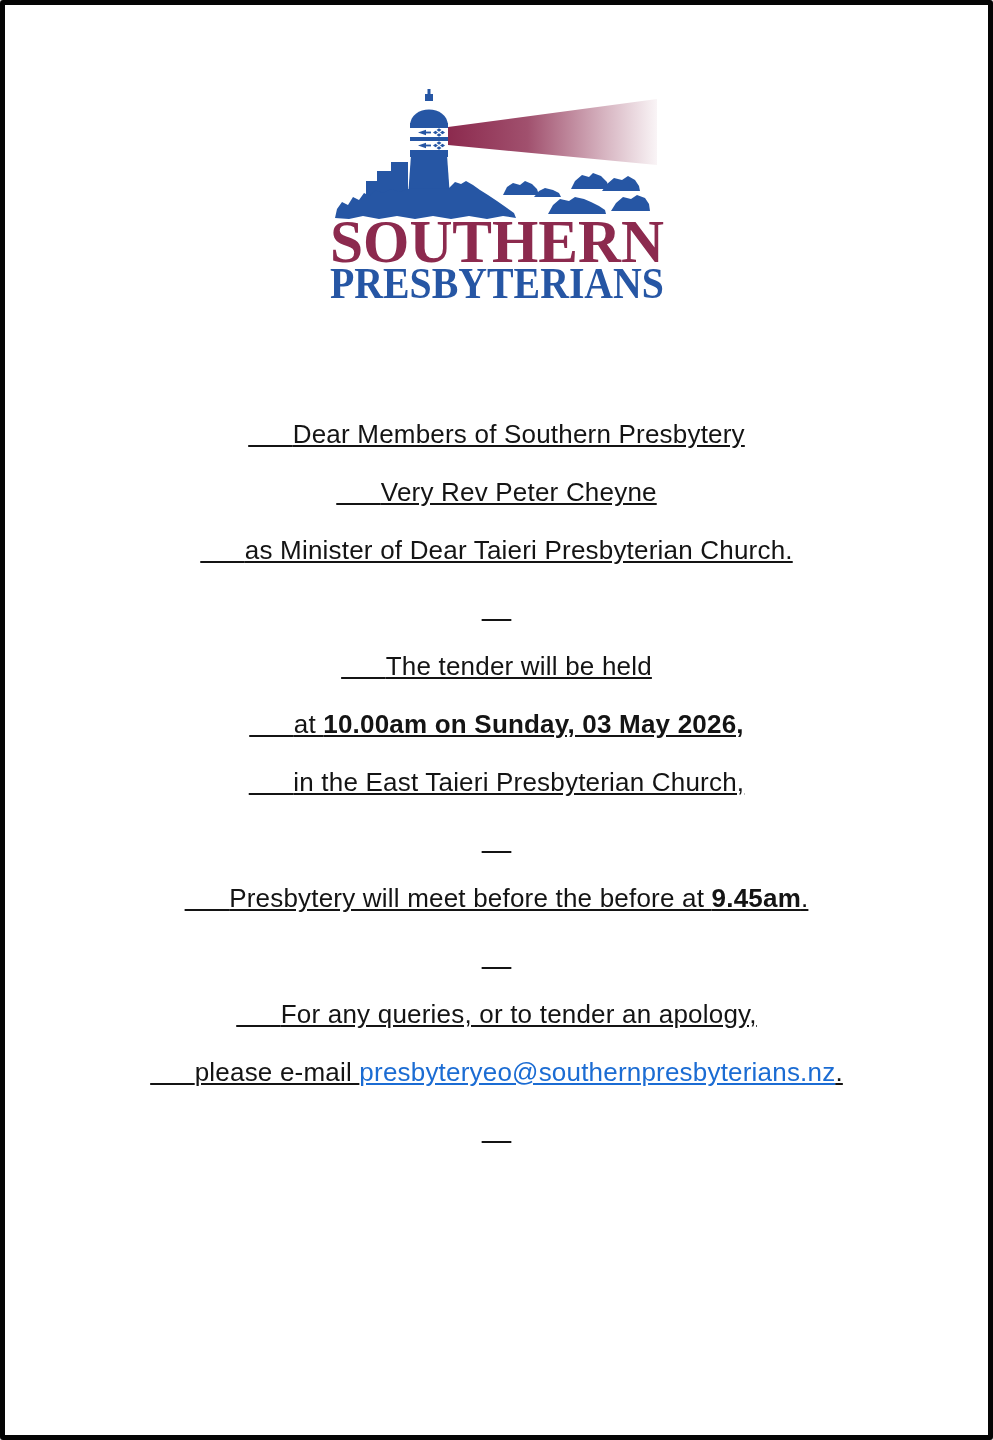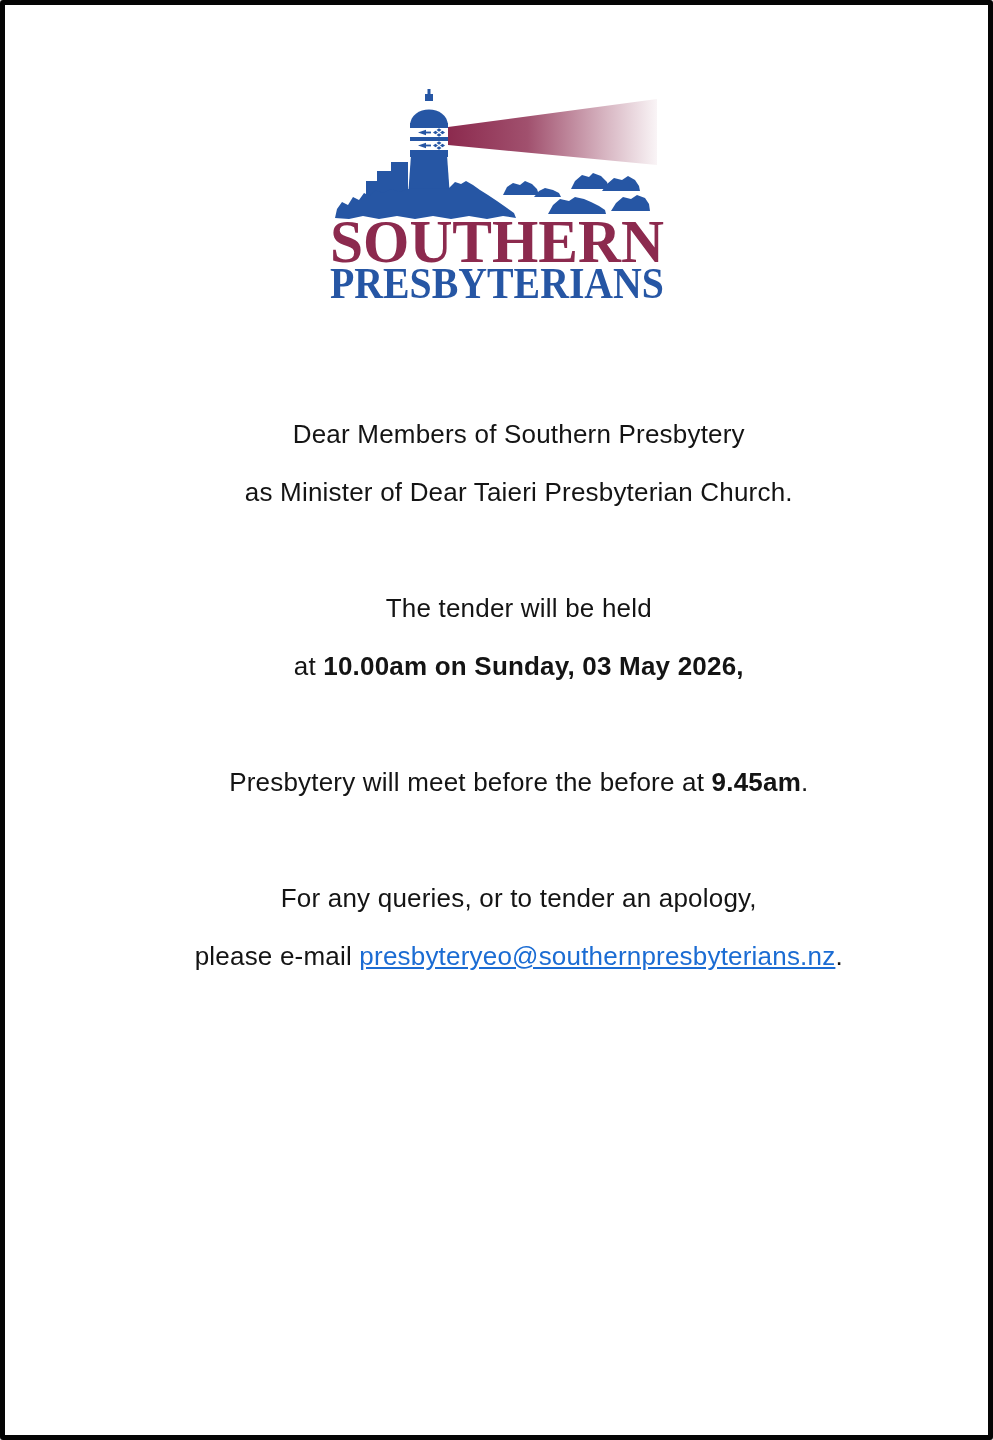--- a/index.html
+++ b/index.html
@@ -28,20 +28,21 @@
   .content {
     margin-top: 42px;
     text-align: center;
     font-size: 26px;
     letter-spacing: 0.2px;
   }
   .line {
     height: 58px;
     line-height: 58px;
     white-space: pre-wrap;
+    text-decoration: underline;
   }
   .new-para { margin-top: 58px; }
   .b { font-weight: 700; }
   a.email-link {
     color: var(--link-color, #1B6CD3);
     text-decoration: underline;
     cursor: pointer;
   }
 </style>
 </head>
@@ -114,28 +115,34 @@
     </svg>
   </div>
 
   <div class="content">
 
     <div class="line">
       <span>Dear Members of Southern Presbytery</span>
     </div>
 
     <div class="line">
+      <span>Very Rev Peter Cheyne</span>
+    </div>
+    <div class="line">
       <span>as Minister of Dear Taieri Presbyterian Church.</span>
     </div>
 
     <div class="line new-para">
       <span>The tender will be held</span>
     </div>
     <div class="line">
       <span>at </span><span class="b">10.00am on Sunday, 03 May 2026,</span>
+    </div>
+    <div class="line">
+      <span>in the East Taieri Presbyterian Church,</span>
     </div>
 
     <div class="line new-para">
       <span>Presbytery will meet before the before at </span><span class="b">9.45am</span><span>.</span>
     </div>
 
     <div class="line new-para">
       <span>For any queries, or to tender an apology,</span>
     </div>
     <div class="line">

